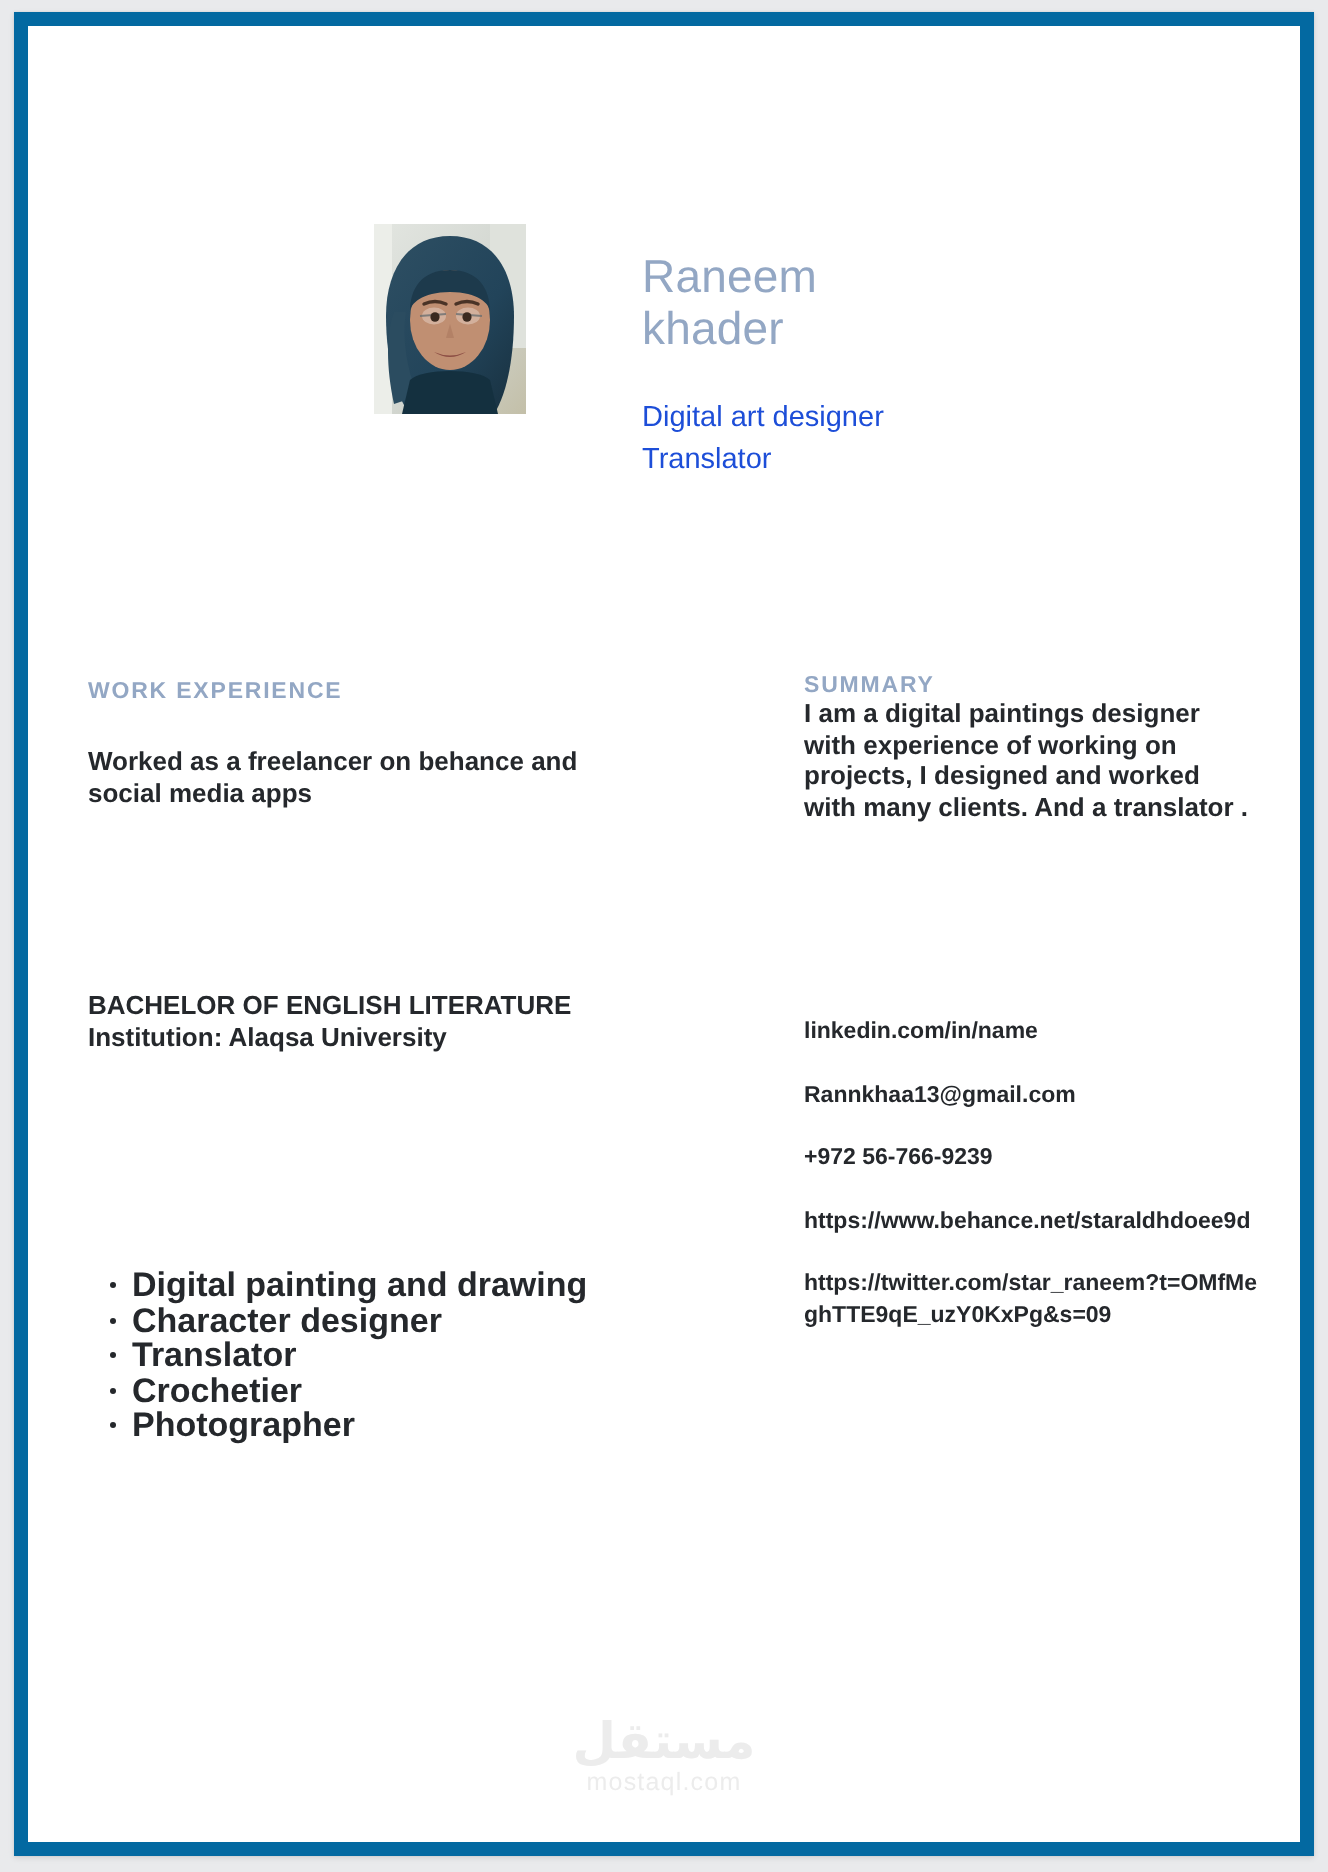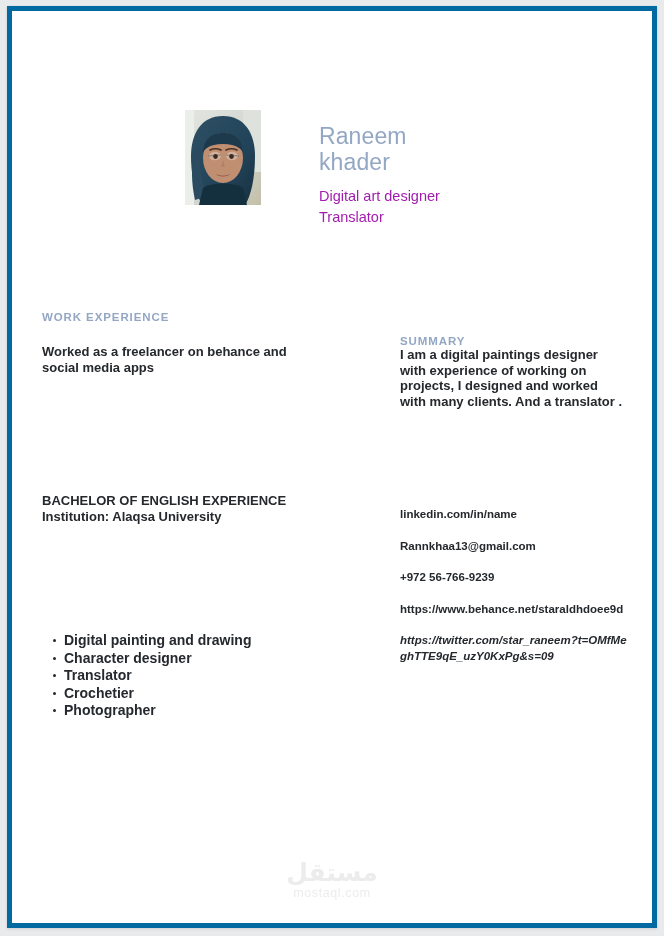--- a/index.html
+++ b/index.html
@@ -15,21 +15,21 @@
   }
 
   
   #resume-page {
     position: absolute;
     left: 7px;
     top: 6px;
     width: 650px;
     height: 922px;
     background: #ffffff;
-    border: 5px solid #0369a1;
+    border: 7px solid #0369a1;
     box-sizing: border-box;
     box-shadow: 0 1px 3px rgba(0,0,0,0.10), 0 0 1px rgba(0,0,0,0.08);
     overflow: hidden;
   }
 
   
   #header-block {
     position: absolute;
     left: 0;
     top: 99px;
@@ -68,24 +68,24 @@
   }
   #full-name {
     font-size: 23px;
     line-height: 26px;
     font-weight: 400;
     color: #93a7c4;
     letter-spacing: 0.1px;
     white-space: pre-line;
   }
   #job-titles {
-    margin-top: 11px;
+    margin-top: 22px;
     font-size: 14.5px;
     line-height: 21px;
-    color: #a21caf;
+    color: #1d4ed8;
     font-weight: 400;
     white-space: pre-line;
   }
 
   
   .column {
     position: absolute;
     top: 0;
   }
   #left-column {
@@ -107,35 +107,35 @@
     text-transform: uppercase;
   }
   .body-text {
     font-size: 13px;
     line-height: 15.5px;
     color: #25282c;
     font-weight: bold;
   }
 
   
-  #work-experience-section { position: absolute; left: 6px; top: 300px; width: 300px; }
+  #work-experience-section { position: absolute; left: 6px; top: 327px; width: 300px; }
   #work-experience-section .entry { margin-top: 21px; width: 246px; }
 
   #education-section { position: absolute; left: 6px; top: 461px; width: 300px; }
   #education-section .entry { margin-top: 21px; width: 262px; }
 
   #skills-section { position: absolute; left: 6px; top: 607px; width: 300px; }
   #skills-list {
     margin: 14px 0 0 0;
     padding: 0 0 0 22px;
     list-style: none;
   }
   #skills-list li {
     position: relative;
-    font-size: 14px;
+    font-size: 17px;
     line-height: 17.5px;
     color: #25282c;
     font-weight: bold;
   }
   #skills-list li::before {
     content: "";
     position: absolute;
     left: -11px;
     top: 7px;
     width: 3px;
@@ -150,21 +150,21 @@
 
   #contact-section { position: absolute; left: 6px; top: 496px; width: 228px; }
   .contact-item {
     font-size: 11.5px;
     line-height: 15.5px;
     color: #25282c;
     font-weight: bold;
     margin-bottom: 16px;
     word-break: break-all;
   }
-  .contact-item:last-child { margin-bottom: 0; font-style: italic; }
+  .contact-item:last-child { margin-bottom: 0; }
 
   
   #watermark {
     position: absolute;
     left: 0;
     bottom: 22px;
     width: 100%;
     text-align: center;
     user-select: none;
   }
@@ -237,21 +237,21 @@
 
   <div id="left-column" class="column">
 
     <div id="work-experience-section">
       <div class="section-heading">WORK EXPERIENCE</div>
       <div class="entry body-text">Worked as a freelancer on behance and social media apps</div>
     </div>
 
     <div id="education-section">
       <div class="entry">
-        <div class="body-text">BACHELOR OF ENGLISH EXPERIENCE</div>
+        <div class="body-text">BACHELOR OF ENGLISH LITERATURE</div>
         <div class="body-text">Institution: Alaqsa University</div>
       </div>
     </div>
 
     <div id="skills-section">
       <ul id="skills-list">
         <li>Digital painting and drawing</li>
         <li>Character designer</li>
         <li>Translator</li>
         <li>Crochetier</li>

